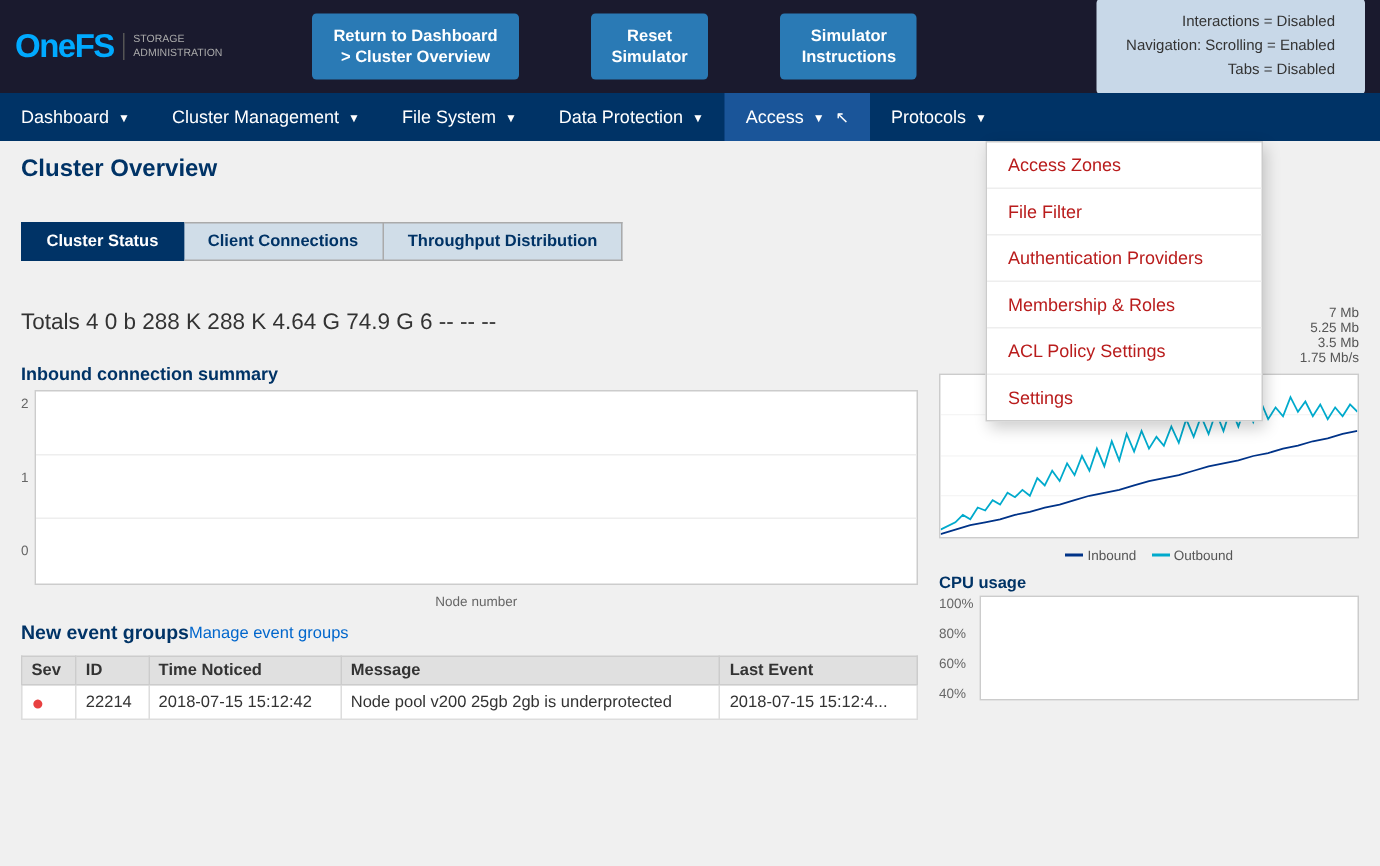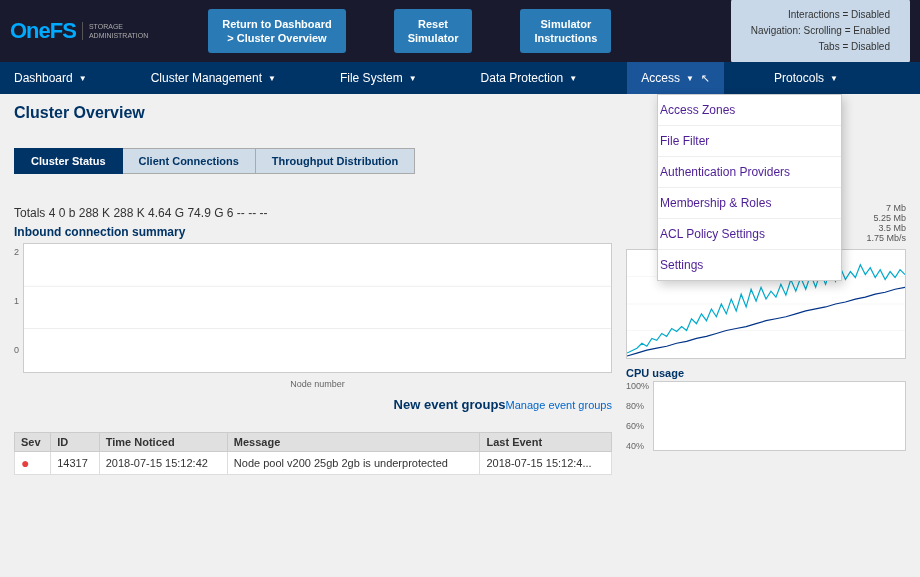--- a/index.html
+++ b/index.html
@@ -65,21 +65,20 @@
       line-height: 1.6;
     }
 
     
     .nav-bar {
       background: #003366;
       display: flex;
       align-items: stretch;
       height: 32px;
       position: relative;
-      gap: 36px;
     }
     .nav-item {
       color: white;
       padding: 0 14px;
       display: flex;
       align-items: center;
       font-size: 12px;
       cursor: pointer;
       white-space: nowrap;
       gap: 4px;
@@ -130,23 +129,23 @@
 
     
     .chart-container {
       display: flex;
       gap: 14px;
     }
     .left-charts {
       flex: 1;
     }
     .totals-row {
-      font-size: 12px;
+      font-size: 15px;
       color: #333;
-      margin-bottom: 2px;
+      margin-bottom: 16px;
       padding: 3px 0;
     }
     .chart-label {
       font-size: 12px;
       font-weight: bold;
       color: #003366;
       margin-bottom: 4px;
     }
     .chart-box {
       background: white;
@@ -192,23 +191,23 @@
 
     .cpu-section { margin-top: 4px; }
     .cpu-label { font-size: 11px; font-weight: bold; color: #003366; margin-bottom: 2px; }
 
     
     .events-section {
       margin-top: 8px;
     }
     .events-header {
       display: flex;
-      justify-content: flex-end;
+      justify-content: flex-start;
       align-items: center;
-      margin-bottom: 20px;
+      margin-bottom: 8px;
     }
     .events-title {
       font-size: 13px;
       font-weight: bold;
       color: #003366;
     }
     .manage-link {
       color: #0066cc;
       font-size: 11px;
       cursor: pointer;
@@ -248,23 +247,23 @@
       top: 94px;
       left: 657px;
       width: 185px;
       background: white;
       border: 1px solid #ccc;
       box-shadow: 2px 4px 10px rgba(0,0,0,0.2);
       z-index: 200;
       pointer-events: all;
     }
     .dropdown-item {
-      padding: 8px 2px;
+      padding: 8px 14px;
       font-size: 12px;
-      color: #4c1d95;
+      color: #b91c1c;
       cursor: pointer;
       border-bottom: 1px solid #eee;
     }
     .dropdown-item:last-child { border-bottom: none; }
 
     
     .throughput-svg {
       width: 100%;
       height: 100%;
     }
@@ -362,21 +361,21 @@
                 <th>Sev</th>
                 <th>ID</th>
                 <th>Time Noticed</th>
                 <th>Message</th>
                 <th>Last Event</th>
               </tr>
             </thead>
             <tbody>
               <tr>
                 <td><span style="color:#e84040; font-size:14px;">●</span></td>
-                <td>14317</td>
+                <td>22214</td>
                 <td>2018-07-15 15:12:42</td>
                 <td>Node pool v200 25gb 2gb is underprotected</td>
                 <td>2018-07-15 15:12:4...</td>
               </tr>
             </tbody>
           </table>
         </div>
       </div>
 
       <div class="right-panel">
@@ -390,20 +389,30 @@
           <svg class="throughput-svg" viewBox="0 0 280 110" preserveAspectRatio="none">
             <rect width="280" height="110" fill="white"></rect>
             <line x1="0" y1="27" x2="280" y2="27" stroke="#eee" stroke-width="0.5"></line>
             <line x1="0" y1="55" x2="280" y2="55" stroke="#eee" stroke-width="0.5"></line>
             <line x1="0" y1="82" x2="280" y2="82" stroke="#eee" stroke-width="0.5"></line>
 
             <polyline points="0,105 10,100 15,95 20,98 25,90 30,92 35,85 40,88 45,80 50,83 55,78 60,82 65,70 70,75 75,65 80,72 85,60 90,68 95,55 100,65 105,50 110,62 115,45 120,58 125,40 130,52 135,38 140,50 145,42 150,48 155,35 160,46 165,30 170,42 175,28 180,40 185,25 190,38 195,22 200,35 205,20 210,32 215,18 220,30 225,22 230,28 235,15 240,25 245,18 250,28 255,20 260,30 265,22 270,28 275,20 280,25" fill="none" stroke="#00aacc" stroke-width="1.2"></polyline>
 
             <polyline points="0,108 10,105 20,102 30,100 40,98 50,95 60,93 70,90 80,88 90,85 100,82 110,80 120,78 130,75 140,72 150,70 160,68 170,65 180,62 190,60 200,58 210,55 220,53 230,50 240,48 250,45 260,43 270,40 280,38" fill="none" stroke="#003388" stroke-width="1.2"></polyline>
           </svg>
+        </div>
+        <div class="legend-row">
+          <div class="legend-item">
+            <span style="display:inline-block;width:12px;height:2px;background:#003388;vertical-align:middle;"></span>
+            <span>Inbound</span>
+          </div>
+          <div class="legend-item">
+            <span style="display:inline-block;width:12px;height:2px;background:#00aacc;vertical-align:middle;"></span>
+            <span>Outbound</span>
+          </div>
         </div>
 
         <div class="cpu-section">
           <div class="cpu-label">CPU usage</div>
           <div style="display:flex; align-items:flex-start; height:80px;">
             <div style="display:flex; flex-direction:column; justify-content:space-between; height:70px; font-size:9px; color:#666; margin-right:4px;">
               <span>100%</span>
               <span>80%</span>
               <span>60%</span>
               <span>40%</span>

